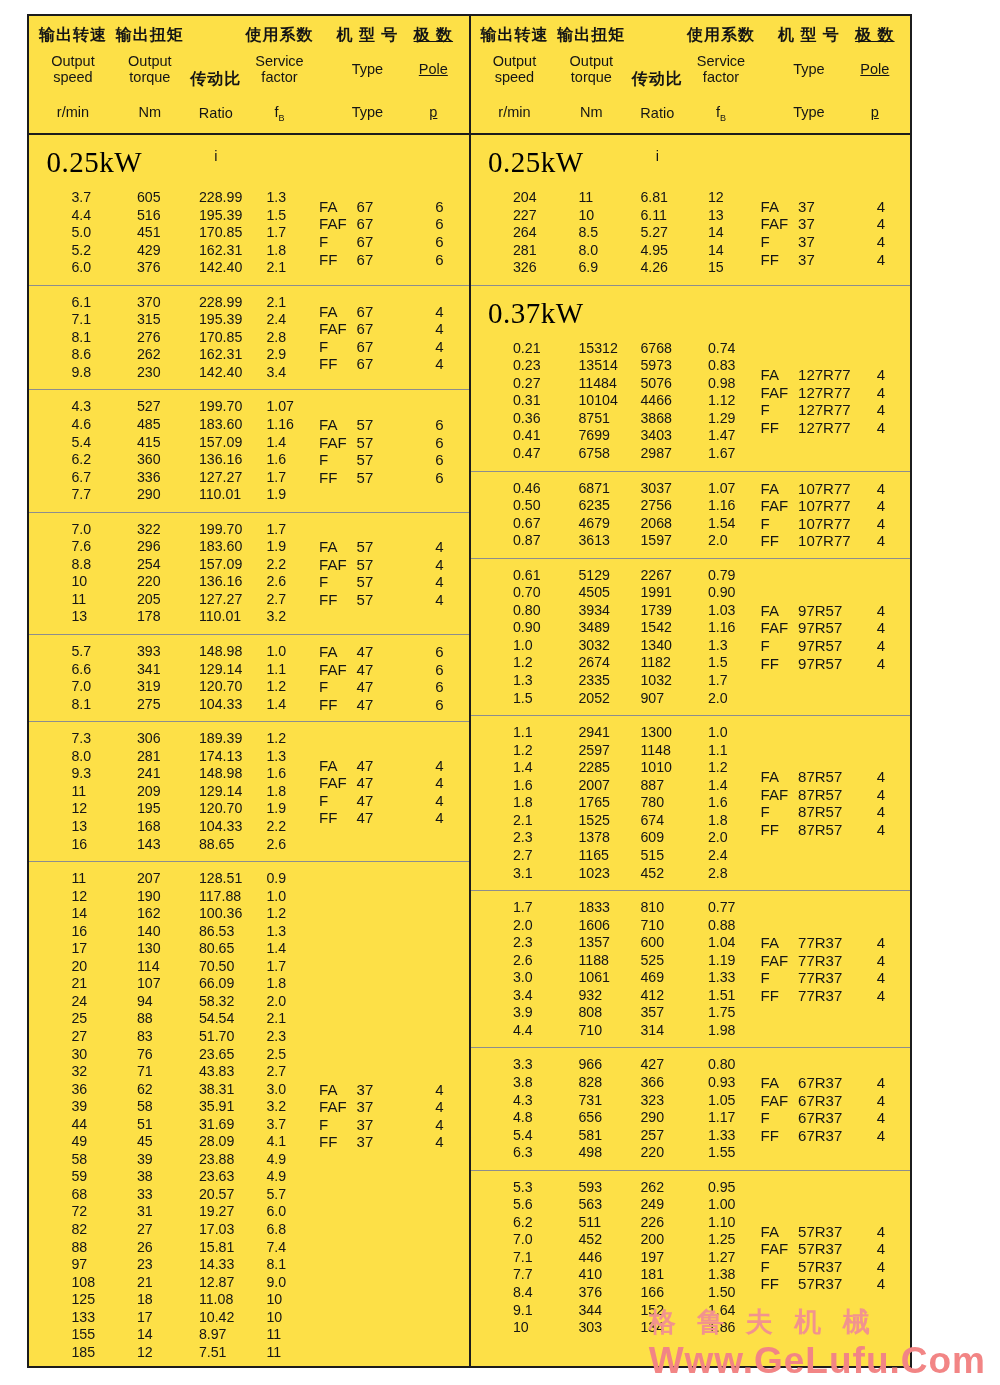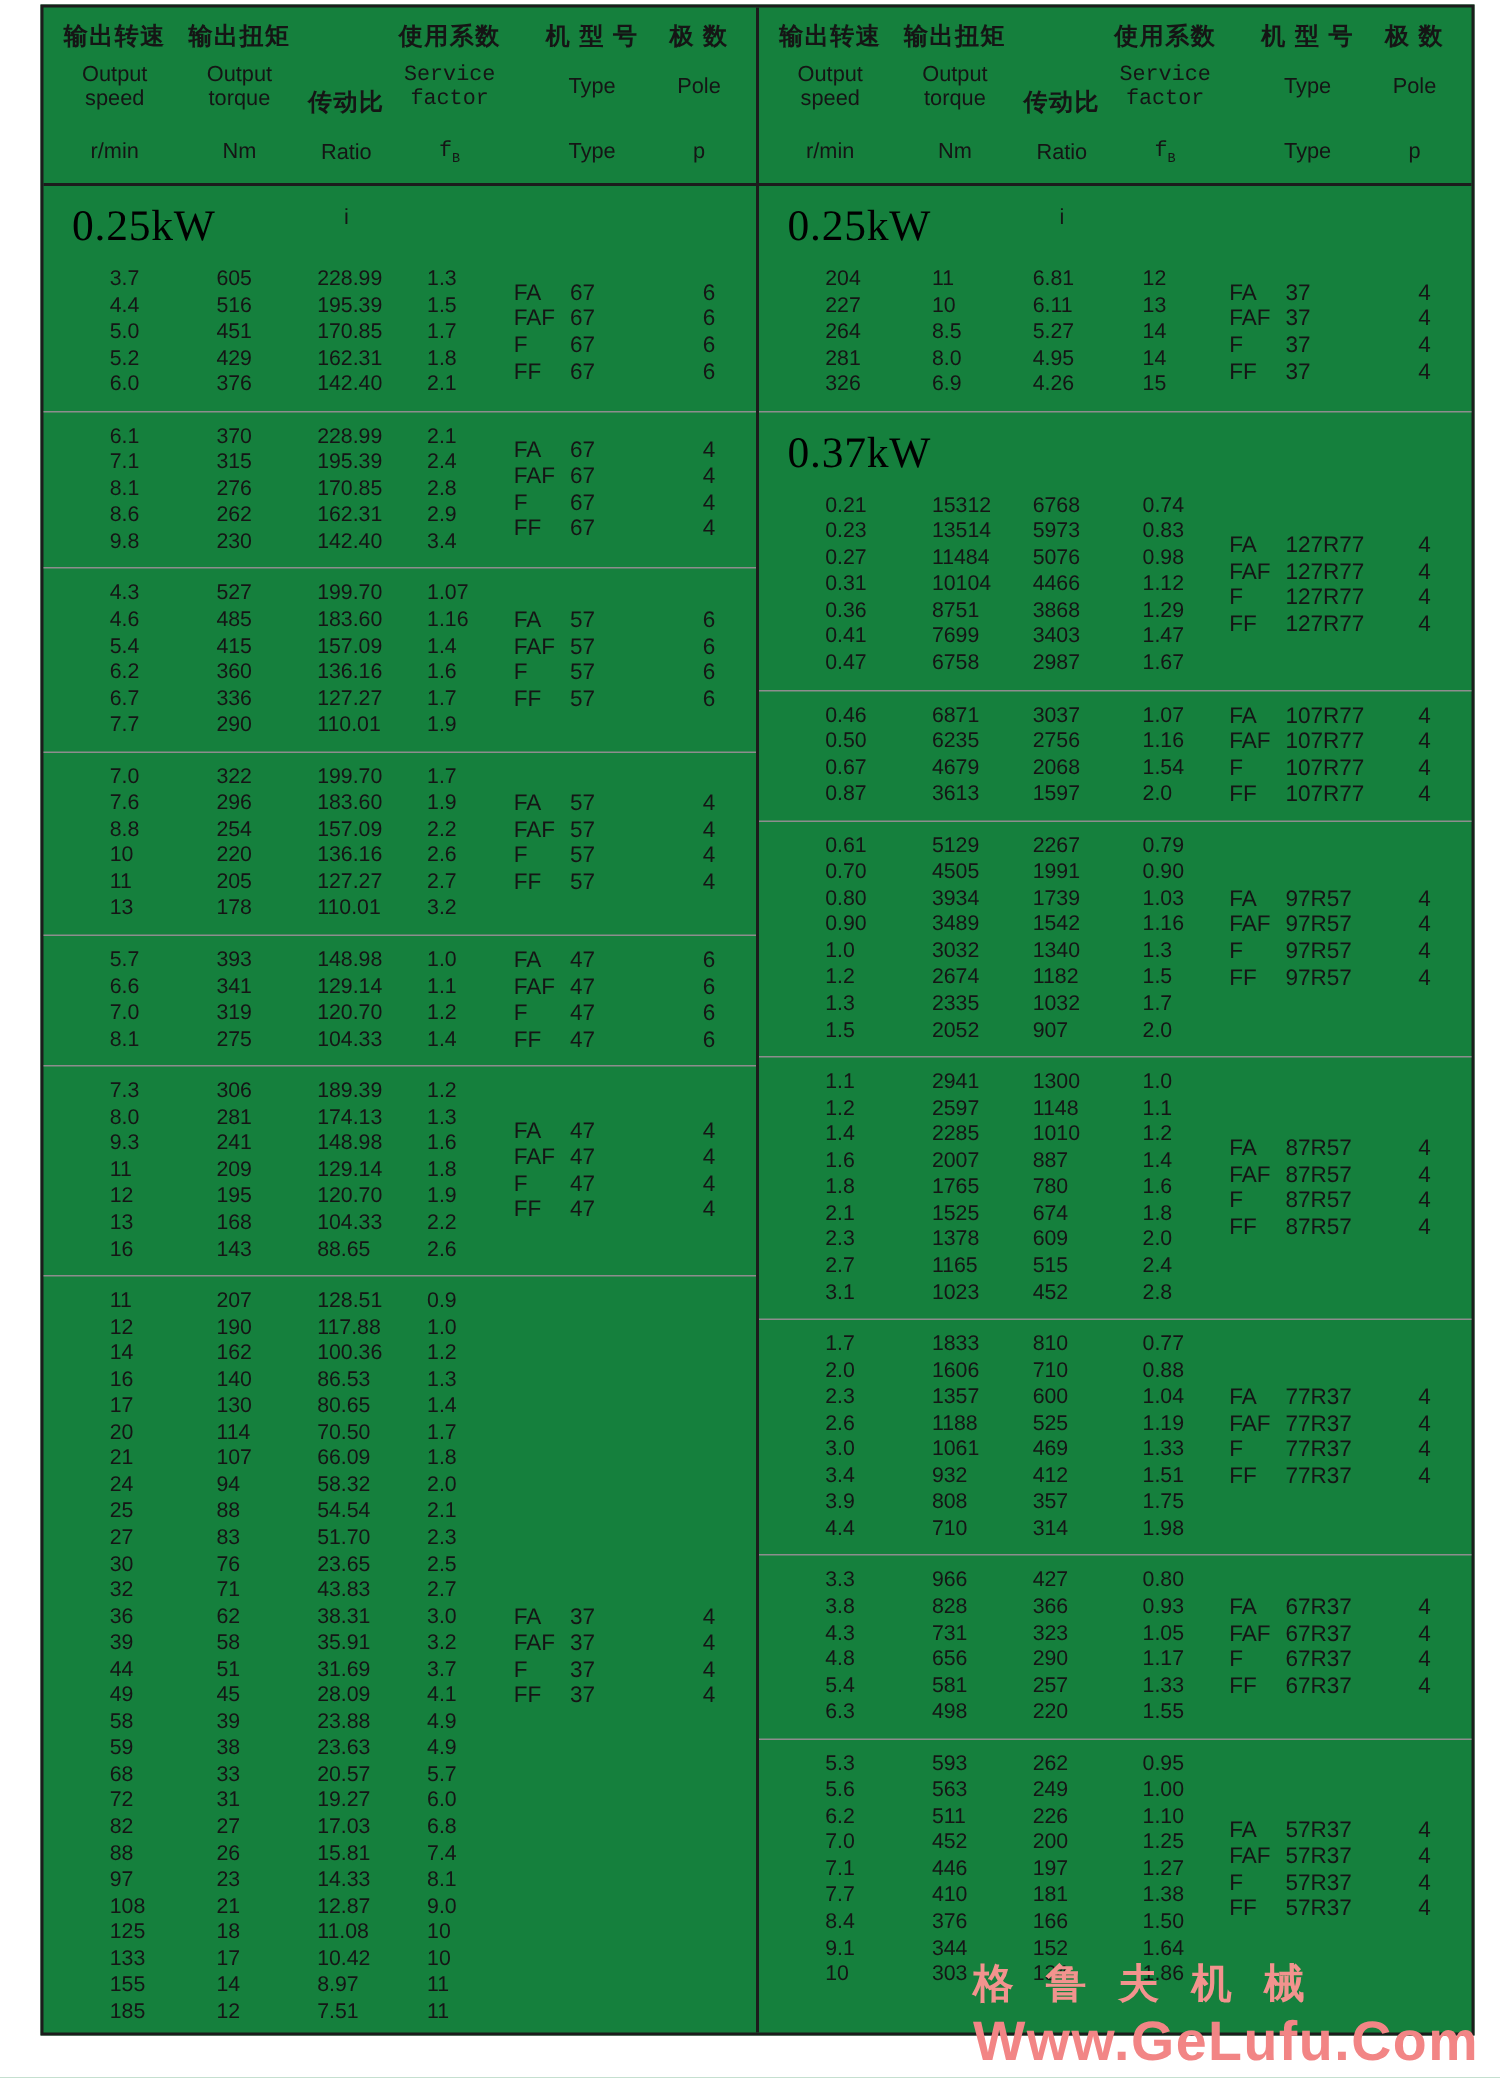--- a/index.html
+++ b/index.html
@@ -2,34 +2,34 @@
 <html><head>
 <meta charset="utf-8">
 <style>
   html,body{margin:0;padding:0;background:#ffffff;}
   body{
     position:relative;width:1000px;height:1385px;overflow:hidden;
     font-family:"Liberation Sans",sans-serif;color:#151515;
     -webkit-font-smoothing:antialiased;
   }
   .table-outer{
-    position:absolute;left:27px;top:3px;width:956px;height:1354px;
-    border:2.5px solid #1c1c1c;display:flex;box-sizing:border-box;background:#15803d;
+    position:absolute;left:27px;top:14px;width:885px;height:1354px;
+    border:2.5px solid #1c1c1c;display:flex;box-sizing:border-box;background:#fde047;
   }
   .half{flex:1 1 50%;display:flex;flex-direction:column;min-width:0;}
   .half.left{border-right:2px solid #1c1c1c;}
   
   .half-header{position:relative;height:117px;flex:none;border-bottom:2px solid #1c1c1c;}
   .h-item{position:absolute;transform:translateX(-50%);text-align:center;white-space:nowrap;}
   .h-zh{top:9px;font-weight:bold;font-size:16px;letter-spacing:1px;}
   .h-en{top:36px;height:34px;font-size:14.5px;line-height:1.12;white-space:normal;width:5.4em;
         display:flex;align-items:center;justify-content:center;}
   .h-unit{top:88px;font-size:14.5px;}
   .h-unit sub{font-size:9px;}
-  .c0{left:10%;} .c1{left:27.5%;} .c2{left:42.5%;margin-top:44px;} .c3{left:57%;font-family:Liberation Mono, monospace;} .c4{left:77%;} .c5{left:92%;}
+  .c0{left:10%;} .c1{left:27.5%;} .c2{left:42.5%;margin-top:44px;} .c3{left:57%;} .c4{left:77%;} .c5{left:92%;text-decoration:underline;}
   
   .block{position:relative;flex:none;padding:8px 0;border-bottom:1.5px solid #8d8d8d;box-sizing:border-box;}
   .block:last-child{border-bottom:none;flex:1 1 auto;}
   .section-title{
     font-family:"Liberation Serif",serif;font-size:29px;letter-spacing:.5px;
     margin:3px 0 10px 4%;color:#000;
   }
   .block-inner{position:relative;padding-left:22px;}
   .row{display:flex;padding-left:4.9%;line-height:17.55px;font-size:14.2px;}
   .cell{flex:none;text-align:left;white-space:nowrap;}

